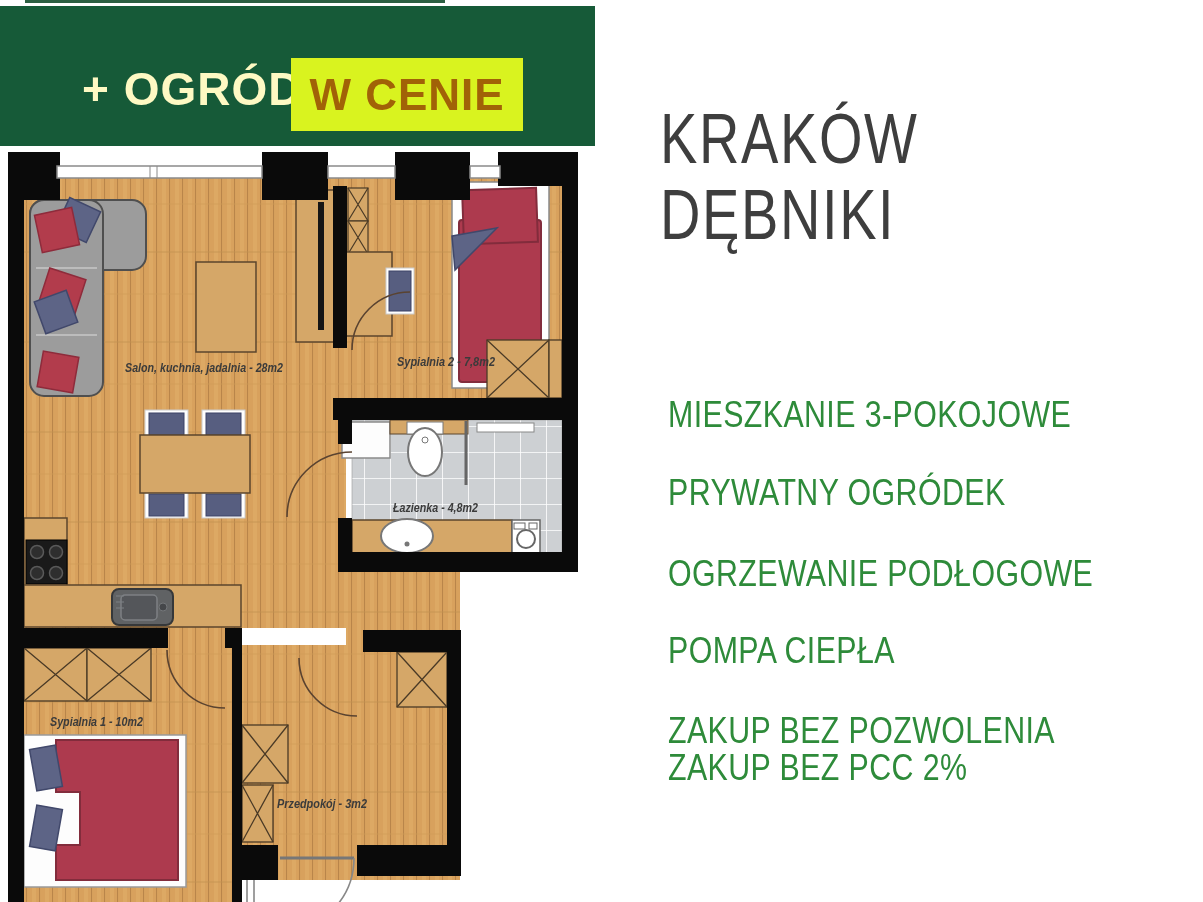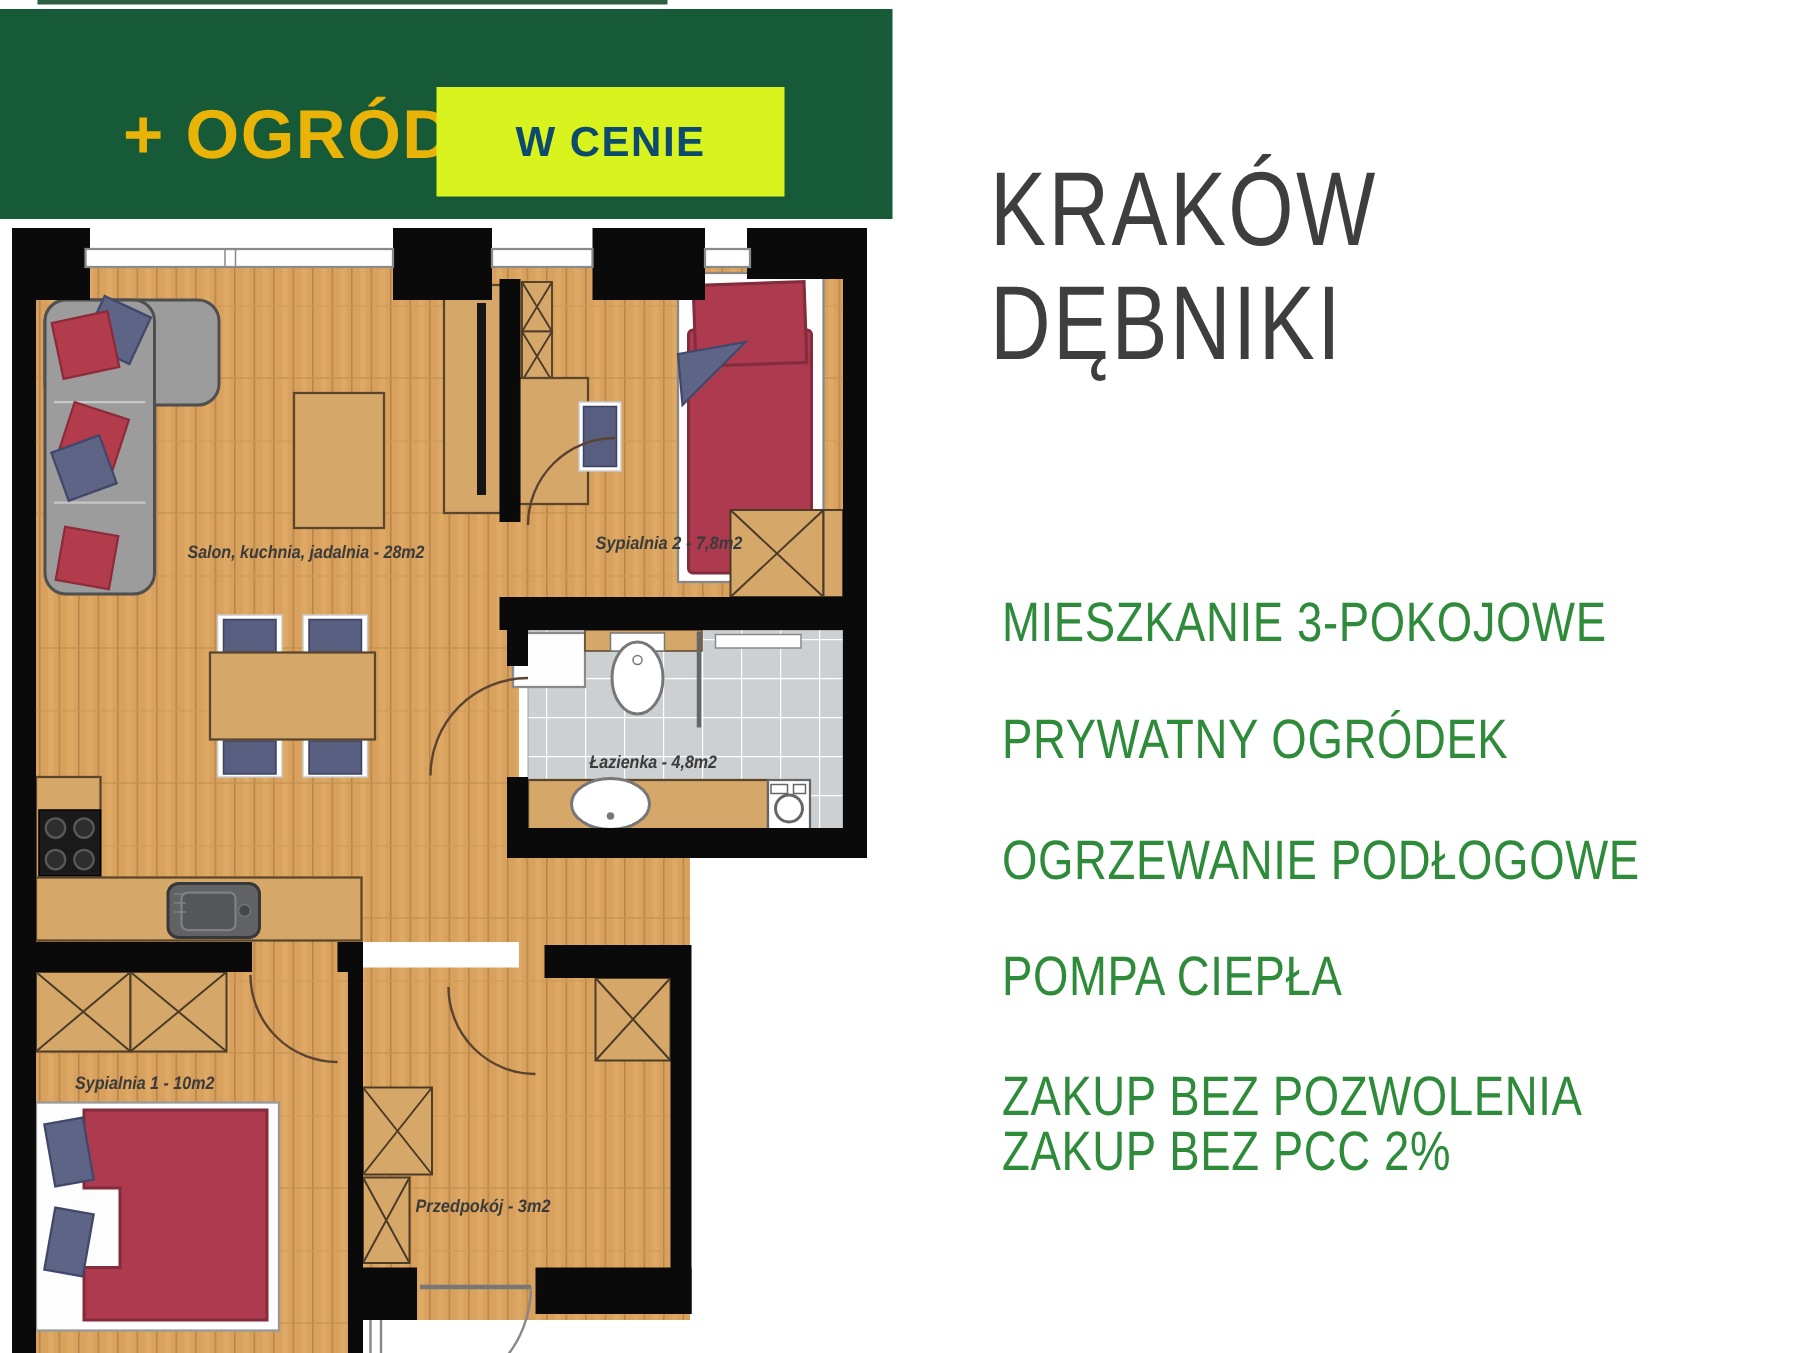--- a/index.html
+++ b/index.html
@@ -4,28 +4,28 @@
 <style>
   html,body{margin:0;padding:0;background:#e8e8e8;}
   .poster{
     position:relative;width:1203px;height:902px;background:#ffffff;
     overflow:hidden;font-family:"Liberation Sans",sans-serif;
   }
   
   .topline{position:absolute;left:25px;top:0;width:420px;height:3px;background:#2c5f42;}
   .banner{position:absolute;left:0;top:6px;width:595px;height:140px;background:#165a38;}
   .banner-plus{
-    position:absolute;left:82px;top:56px;color:#eab308;font-size:46px;font-weight:bold;
+    position:absolute;left:82px;top:56px;color:#fef9c3;font-size:46px;font-weight:bold;
     letter-spacing:1px;white-space:nowrap;
   }
   .wcenie-box{
     position:absolute;left:291px;top:52px;width:232px;height:73px;background:#d9f31f;
     display:flex;align-items:center;justify-content:center;
   }
-  .wcenie-text{color:#0c4a6e;font-size:28px;font-weight:bold;letter-spacing:1px;white-space:nowrap;}
+  .wcenie-text{color:#a16207;font-size:44px;font-weight:bold;letter-spacing:1px;white-space:nowrap;}
   
   .city{
     position:absolute;left:660px;top:104px;font-size:70px;color:#3e3e3e;
     letter-spacing:2px;line-height:1;white-space:nowrap;
     transform:scaleX(0.80);transform-origin:0 50%;
   }
   .district{position:absolute;left:660px;top:180px;font-size:70px;color:#3e3e3e;
     letter-spacing:2px;line-height:1;white-space:nowrap;
     transform:scaleX(0.80);transform-origin:0 50%;}
   .feature{

